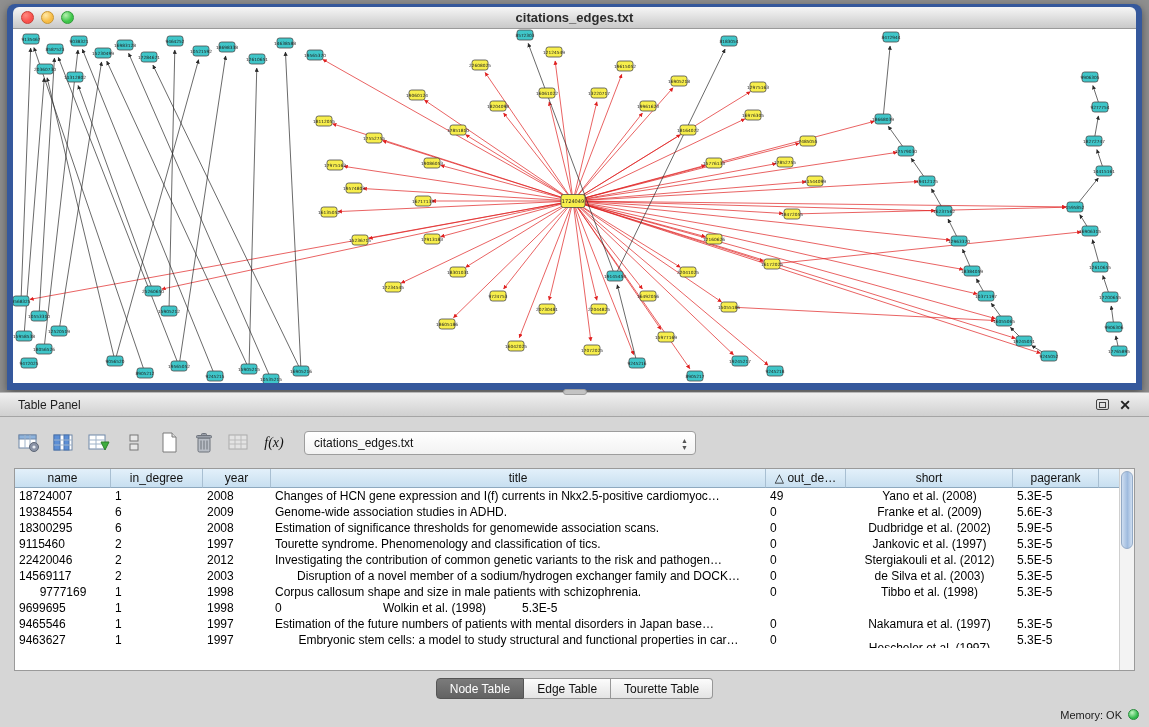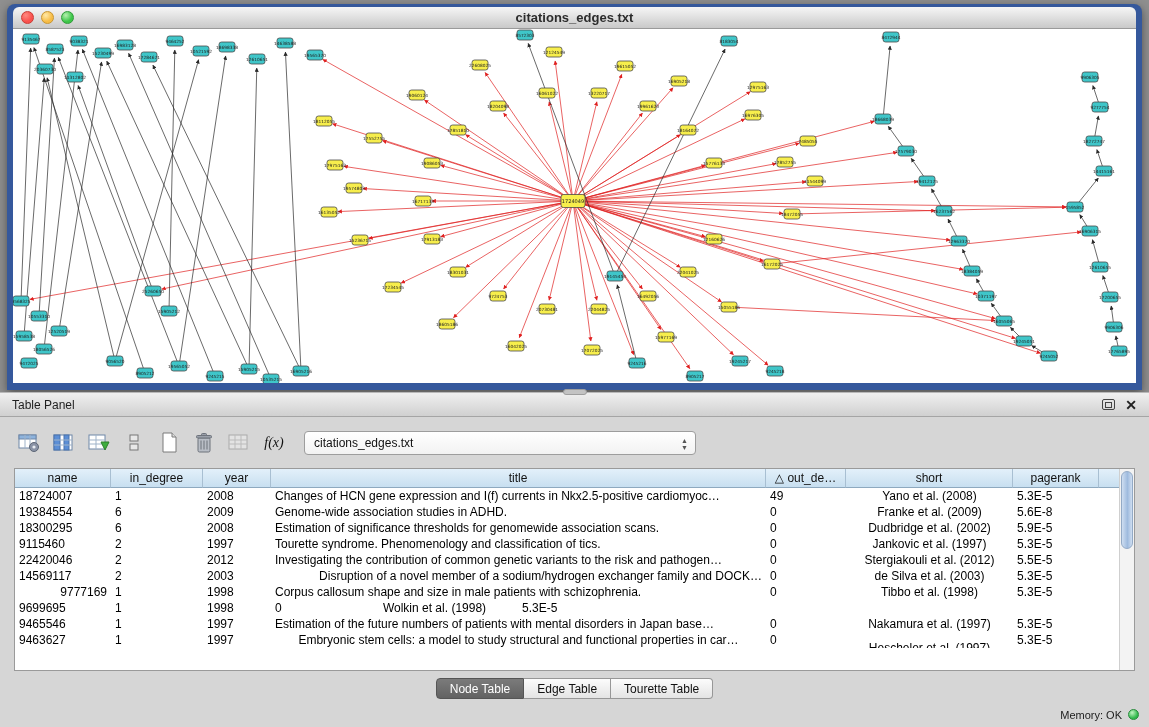--- a/index.html
+++ b/index.html
@@ -31,21 +31,21 @@
   .canvas svg{ display:block; }
 
   
   .table-panel{
     position:absolute; left:0; top:392px; width:1149px; height:335px;
     background:#d6d6d6;
   }
   .panel-header{
     height:25px; background:linear-gradient(#f0f0f0,#d0d0d0);
     border-top:1px solid #b9b9b9; border-bottom:1px solid #a5a5a5;
-    display:flex; align-items:center; padding:0 12px;
+    display:flex; align-items:center; padding:0 18px;
     font-size:12px; color:#1e1e1e;
   }
   .panel-header .spacer{ flex:1; }
   .float-ic{ width:13px; height:11px; border:1px solid #444; border-radius:2px; position:relative; margin-right:10px; }
   .float-ic::after{ content:""; position:absolute; left:2px; top:2px; width:5px; height:4px; border:1px solid #444; }
   .close-ic{ font-size:14px; font-weight:bold; color:#222; line-height:14px; cursor:default; }
 
   .panel-content{ padding:9px 14px 0 14px; }
   .toolbar{ display:flex; align-items:center; height:34px; margin-bottom:8px; gap:5px; }
   .tb-btn{ width:30px; height:30px; display:flex; align-items:center; justify-content:center; border-radius:4px; }
@@ -747,21 +747,21 @@
             <div class="td" style="width: 167px; text-align: center;">Yano et al. (2008)</div>
             <div class="td" style="width: 86px; text-align: left;">5.3E-5</div>
           </div>
           <div class="tr">
             <div class="td" style="width: 96px; text-align: left;">19384554</div>
             <div class="td" style="width: 92px; text-align: left;">6</div>
             <div class="td" style="width: 68px; text-align: left;">2009</div>
             <div class="td" style="width: 495px; text-align: left;">Genome-wide association studies in ADHD.</div>
             <div class="td" style="width: 80px; text-align: left;">0</div>
             <div class="td" style="width: 167px; text-align: center;">Franke et al. (2009)</div>
-            <div class="td" style="width: 86px; text-align: left;">5.6E-8</div>
+            <div class="td" style="width: 86px; text-align: left;">5.6E-3</div>
           </div>
           <div class="tr">
             <div class="td" style="width: 96px; text-align: left;">18300295</div>
             <div class="td" style="width: 92px; text-align: left;">6</div>
             <div class="td" style="width: 68px; text-align: left;">2008</div>
             <div class="td" style="width: 495px; text-align: left;">Estimation of significance thresholds for genomewide association scans.</div>
             <div class="td" style="width: 80px; text-align: left;">0</div>
             <div class="td" style="width: 167px; text-align: center;">Dudbridge et al. (2002)</div>
             <div class="td" style="width: 86px; text-align: left;">5.9E-5</div>
           </div>
@@ -780,27 +780,27 @@
             <div class="td" style="width: 68px; text-align: left;">2012</div>
             <div class="td" style="width: 495px; text-align: left;">Investigating the contribution of common genetic variants to the risk and pathogen…</div>
             <div class="td" style="width: 80px; text-align: left;">0</div>
             <div class="td" style="width: 167px; text-align: center;">Stergiakouli et al. (2012)</div>
             <div class="td" style="width: 86px; text-align: left;">5.5E-5</div>
           </div>
           <div class="tr">
             <div class="td" style="width: 96px; text-align: left;">14569117</div>
             <div class="td" style="width: 92px; text-align: left;">2</div>
             <div class="td" style="width: 68px; text-align: left;">2003</div>
-            <div class="td" style="width: 495px; text-align: right;">Disruption of a novel member of a sodium/hydrogen exchanger family and DOCK…</div>
+            <div class="td" style="width: 495px; text-align: center;">Disruption of a novel member of a sodium/hydrogen exchanger family and DOCK…</div>
             <div class="td" style="width: 80px; text-align: left;">0</div>
             <div class="td" style="width: 167px; text-align: center;">de Silva et al. (2003)</div>
             <div class="td" style="width: 86px; text-align: left;">5.3E-5</div>
           </div>
           <div class="tr">
-            <div class="td" style="width: 96px; text-align: right;">9777169</div>
+            <div class="td" style="width: 96px; text-align: center;">9777169</div>
             <div class="td" style="width: 92px; text-align: left;">1</div>
             <div class="td" style="width: 68px; text-align: left;">1998</div>
             <div class="td" style="width: 495px; text-align: left;">Corpus callosum shape and size in male patients with schizophrenia.</div>
             <div class="td" style="width: 80px; text-align: left;">0</div>
             <div class="td" style="width: 167px; text-align: center;">Tibbo et al. (1998)</div>
             <div class="td" style="width: 86px; text-align: left;">5.3E-5</div>
           </div>
           <div class="tr">
             <div class="td" style="width: 96px; text-align: left;">9699695</div>
             <div class="td" style="width: 92px; text-align: left;">1</div>

